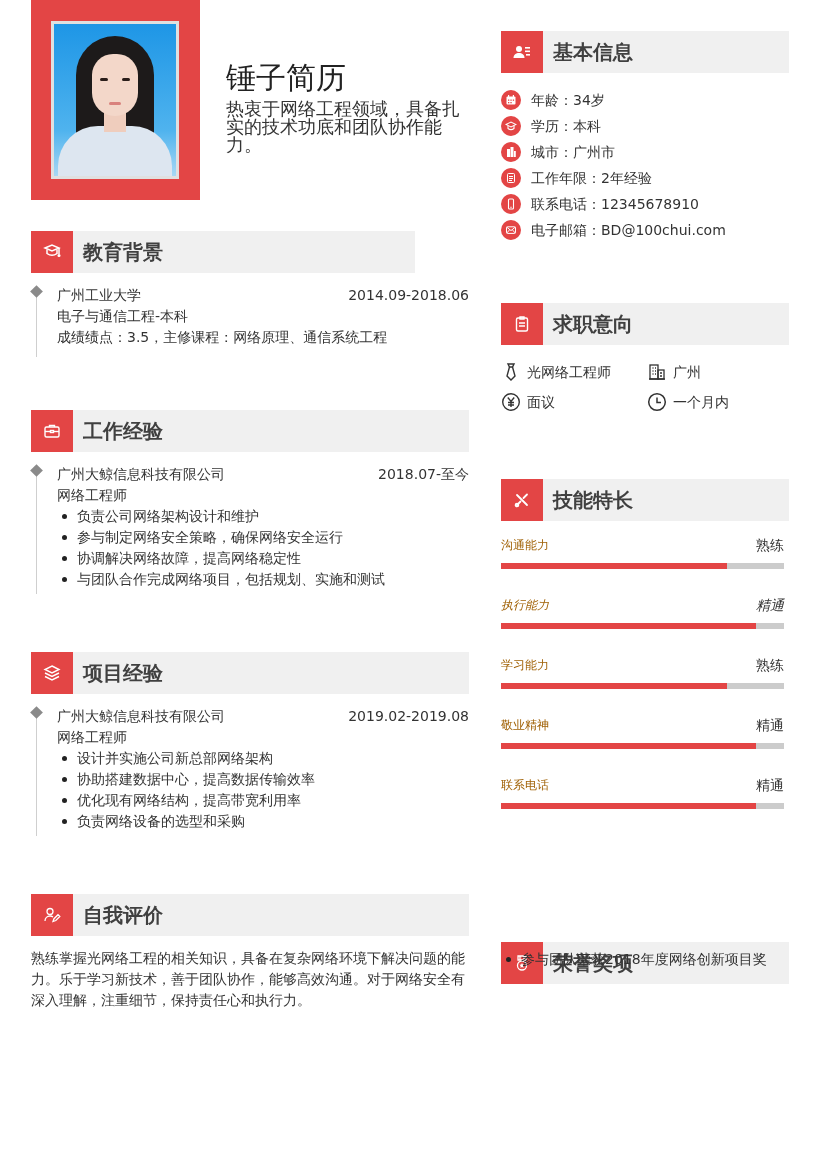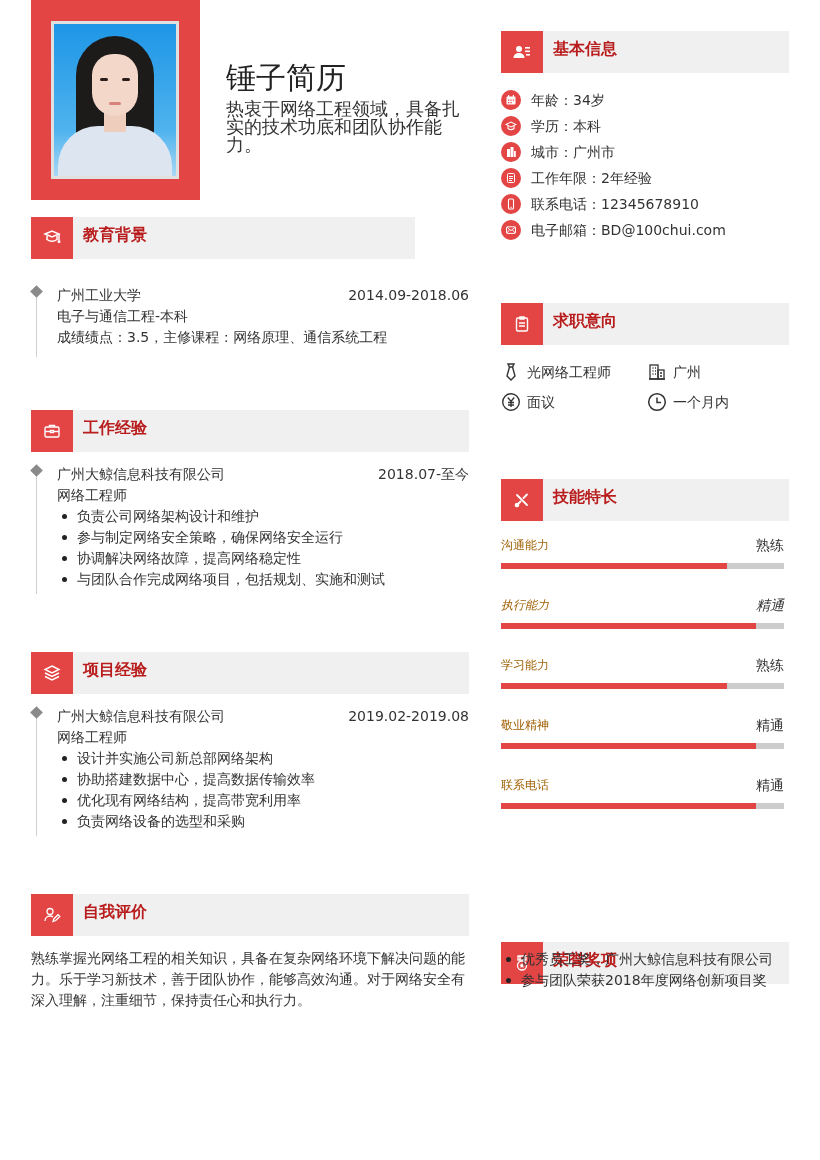--- a/index.html
+++ b/index.html
@@ -17,21 +17,21 @@
   .photo .shirt { position: absolute; left: 4px; top: 102px; width: 114px; height: 60px; background: #dde6f0; border-radius: 40px 40px 0 0; }
   .photo .eye { position: absolute; top: 54px; width: 8px; height: 3px; background: #2a1d1a; border-radius: 3px; }
   .photo .mouth { position: absolute; left: 55px; top: 78px; width: 12px; height: 3px; background: #d9827d; border-radius: 3px; }
 
   .name { left: 226px; top: 58px; font-size: 30px; color: #222; font-weight: normal; }
   .tagline { left: 226px; top: 100px; width: 248px; font-size: 18px; line-height: 18px; color: #333; }
 
   
   .sec-head { height: 42px; background: #f0f0f0; }
   .sec-head .icon-box { position: absolute; left: 0; top: 0; width: 42px; height: 42px; background: #e34545; display: flex; align-items: center; justify-content: center; }
-  .sec-head .title { position: absolute; left: 52px; top: 8px; font-size: 16px; font-weight: bold; color: #b91c1c; }
+  .sec-head .title { position: absolute; left: 52px; top: 8px; font-size: 20px; font-weight: bold; color: #404040; }
   .icon-box svg { width: 20px; height: 20px; }
 
   
   .timeline { left: 31px; width: 438px; }
   .timeline .line { position: absolute; left: 5px; top: 6px; width: 1px; background: #cfcfcf; }
   .timeline .diamond { position: absolute; left: 1px; top: 2px; width: 9px; height: 9px; background: #8a8a8a; transform: rotate(45deg); }
   .timeline .row { position: absolute; left: 26px; right: 0; font-size: 14px; line-height: 21px; color: #333; }
   .timeline .row .right { position: absolute; right: 0; top: 0; }
   .bullets { position: absolute; left: 26px; right: 0; list-style: none; }
   .bullets li { position: relative; padding-left: 20px; font-size: 14px; line-height: 21px; color: #333; }
@@ -146,21 +146,21 @@
     <span class="dot">
         <svg viewBox="0 0 12 12" fill="none" stroke="#fff" stroke-width="1">
           <rect x="1.5" y="2.8" width="9" height="6.6" rx="0.8"></rect>
           <path d="M1.8 3.2 6 6.6l4.2-3.4M1.8 9 4.6 5.8M10.2 9 7.4 5.8"></path>
         </svg>
       </span>
     <span class="txt">电子邮箱：BD@100chui.com</span>
   </div>
 </div>
 
-<div class="abs sec-head" style="left:31px; top:217px; width:384px;">
+<div class="abs sec-head" style="left:31px; top:231px; width:384px;">
   <div class="icon-box">
     <svg viewBox="0 0 20 20" fill="none" stroke="#fff" stroke-width="1.5">
         <path d="M3 6 10 3l7 3-7 3z"></path>
         <path d="M5 7.5v4c3 2.2 7 2.2 10 0v-4"></path>
         <path d="M17 6v6"></path>
         <circle cx="17" cy="13.5" r="0.8" fill="#fff"></circle>
       </svg>
   </div>
   <div class="title">教育背景</div>
 </div>
@@ -332,15 +332,14 @@
     <svg viewBox="0 0 20 20" fill="none" stroke="#fff" stroke-width="1.3">
         <path d="M6 3h8v4H6z"></path>
         <path d="M8 3v4M12 3v4"></path>
         <circle cx="10" cy="12.5" r="4.5"></circle>
         <path d="M10 10l.8 1.6 1.7.2-1.2 1.2.3 1.7-1.6-.8-1.6.8.3-1.7-1.2-1.2 1.7-.2z" fill="#fff" stroke="none"></path>
       </svg>
   </div>
   <div class="title">荣誉奖项</div>
 </div>
 <ul class="abs bullets" style="left:501px; top:949px; width:300px;">
-  <li>优秀员工奖，广州大鲸信息科技有限公司</li>
   <li>参与团队荣获2018年度网络创新项目奖</li>
 </ul>
 
 </body></html>

